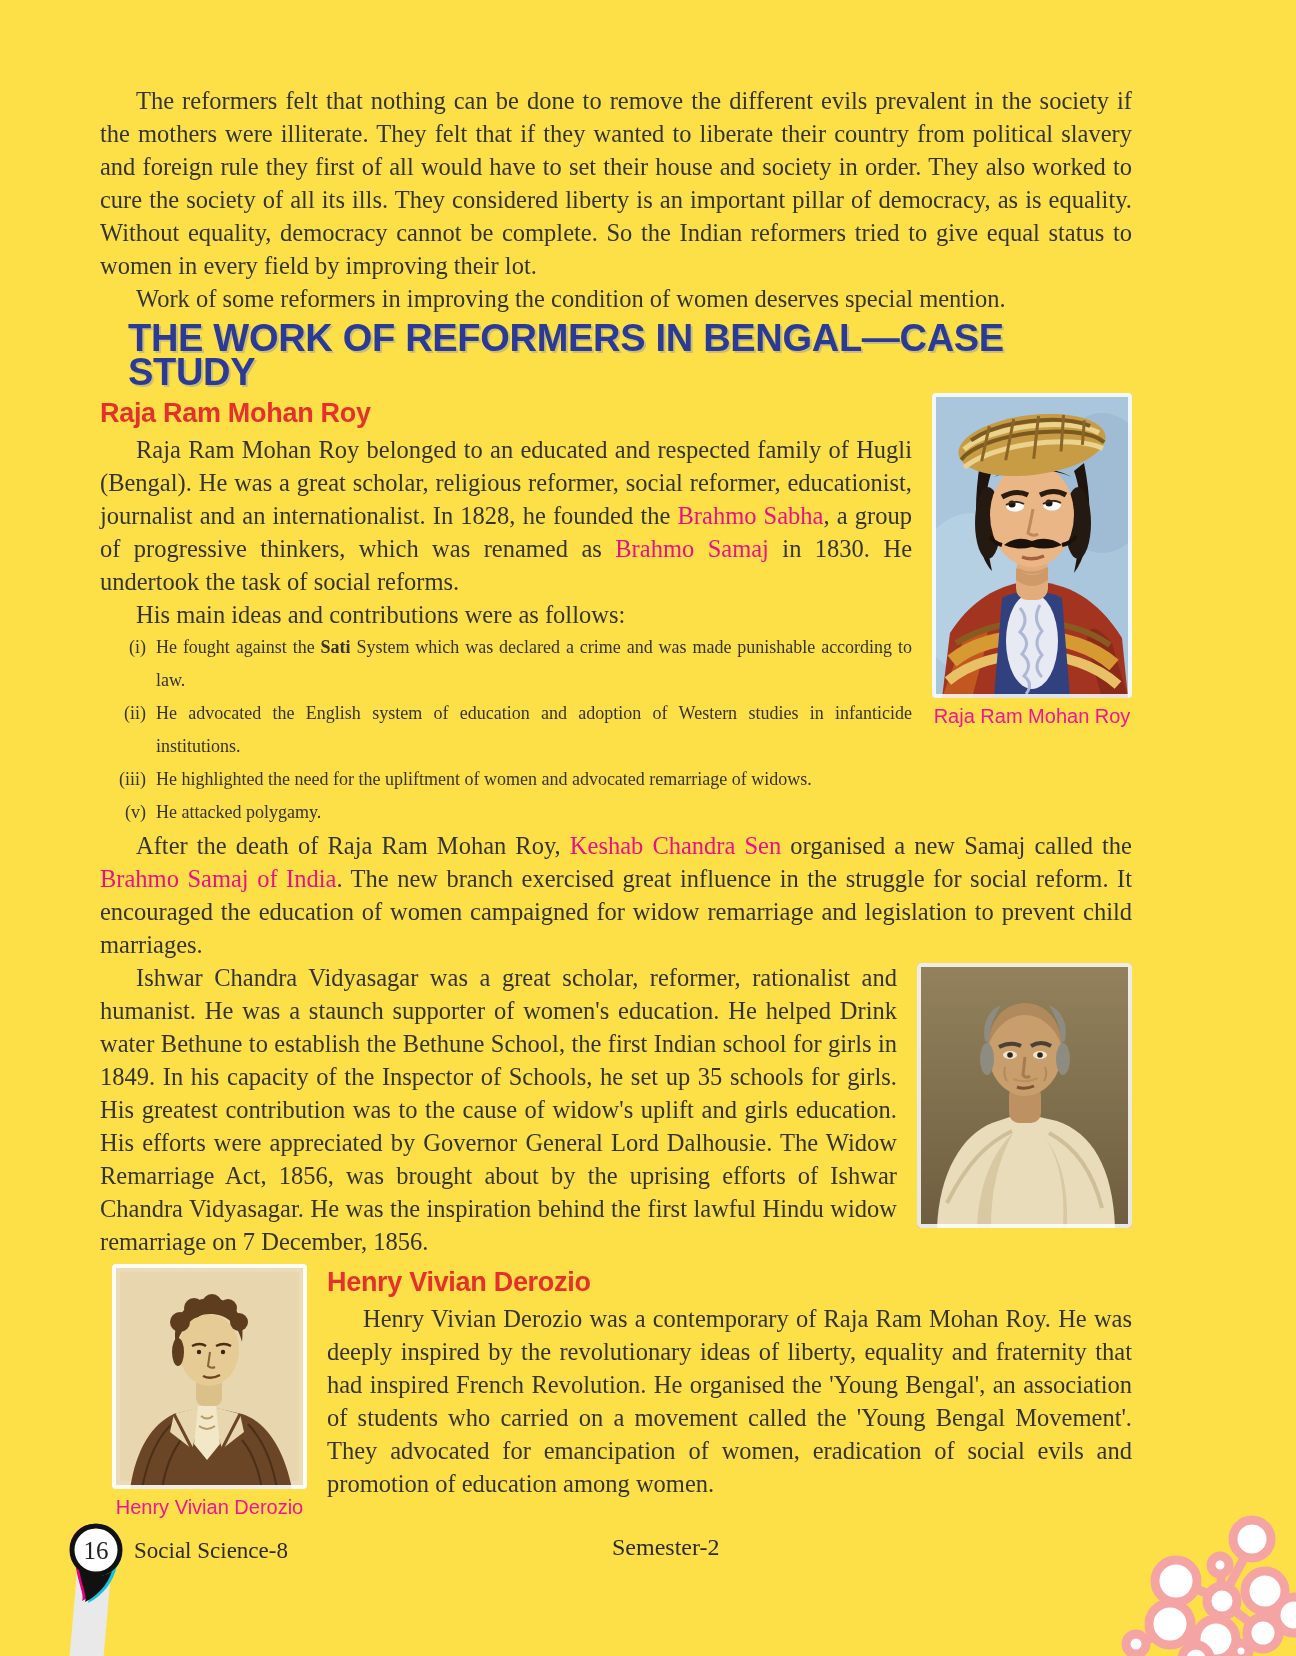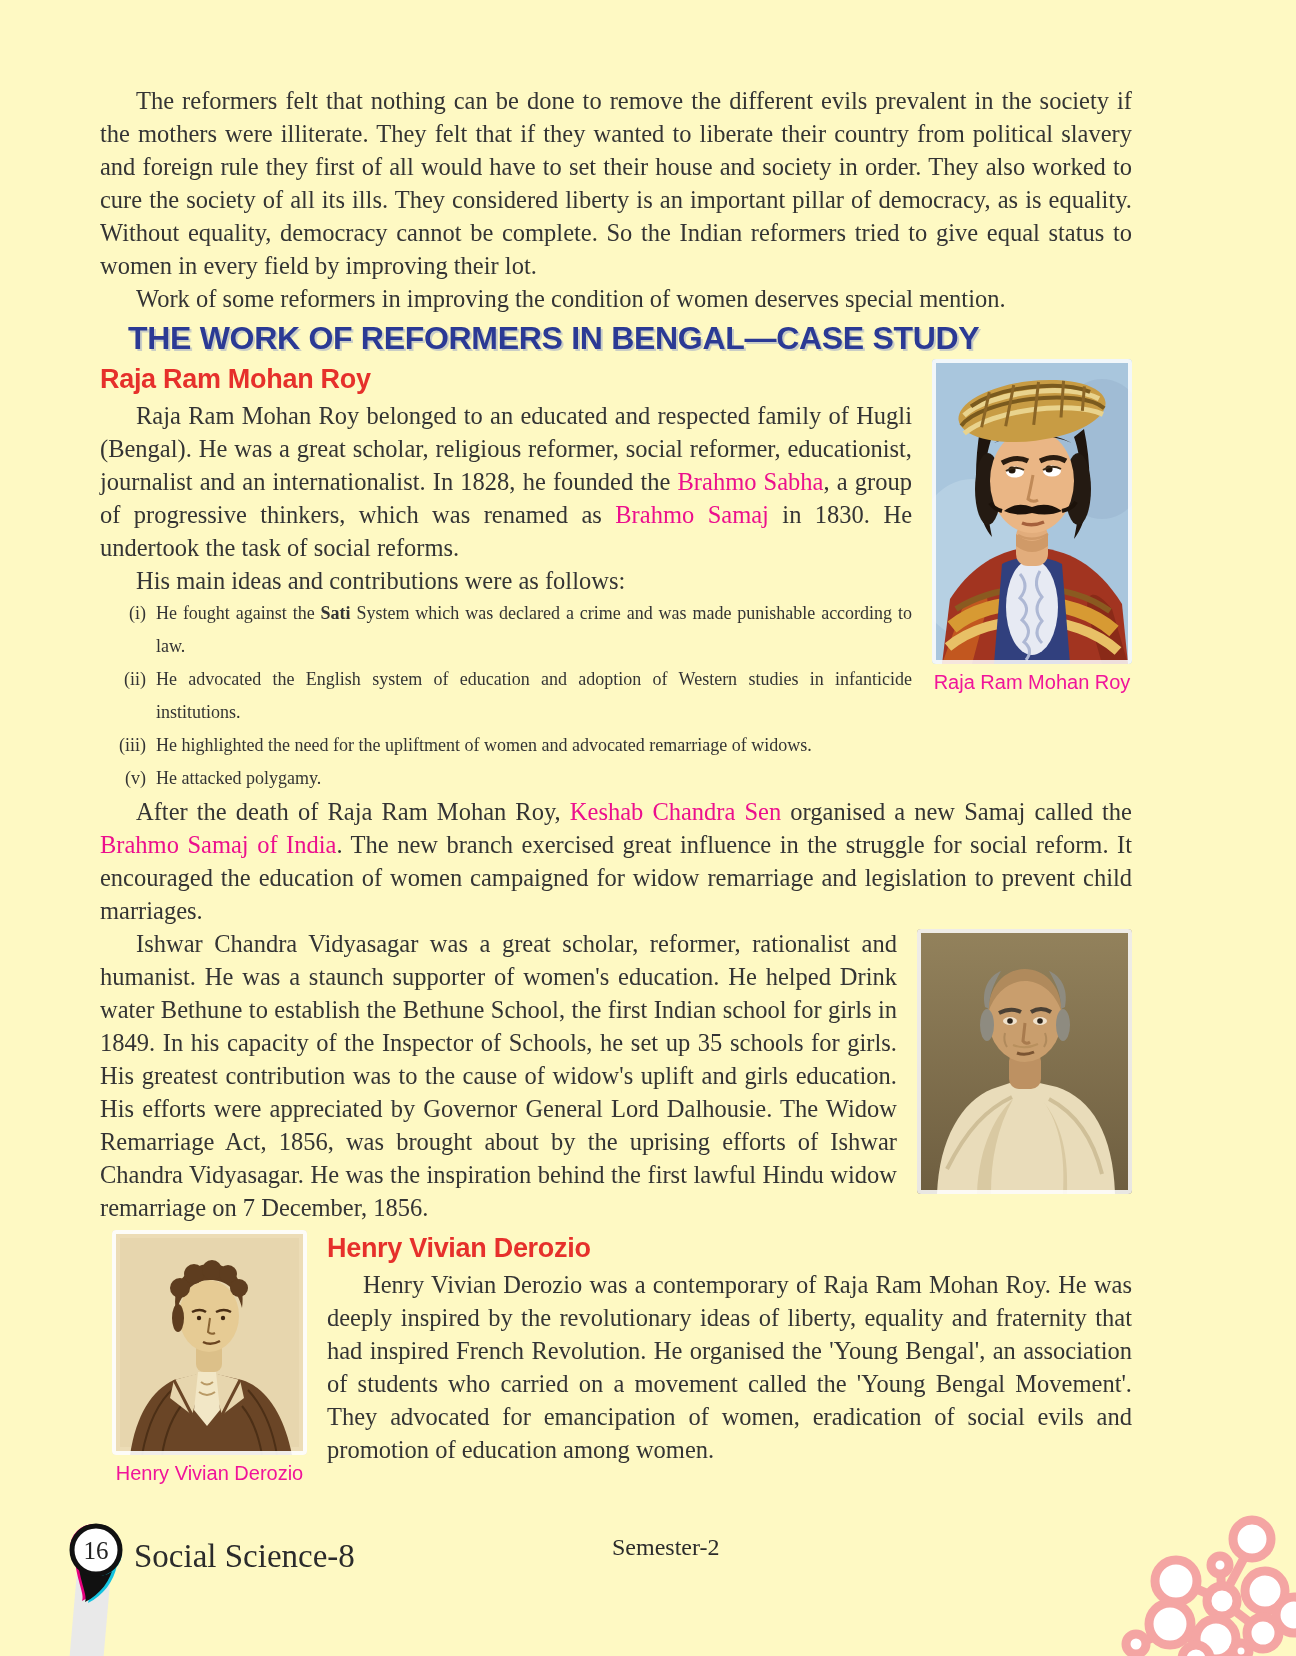--- a/index.html
+++ b/index.html
@@ -1,39 +1,39 @@
 <!DOCTYPE html>
 <html><head>
 <meta charset="utf-8">
 <style>
   html,body{margin:0;padding:0;background:#fff;}
-  .page{position:relative;width:1296px;height:1656px;background:#fef9c3;overflow:hidden;
+  .page{position:relative;width:1296px;height:1656px;background:#fde047;overflow:hidden;
         font-family:"Liberation Serif", serif;color:#343434;}
   .content{position:absolute;left:100px;top:84px;width:1032px;}
   p.body{margin:0;font-size:24.5px;line-height:33px;text-align:justify;color:#343434;}
   p.indent{text-indent:36px;}
   h2.main-heading{margin:6px 0 2px 28px;font-family:"Liberation Sans", sans-serif;
-        font-weight:800;font-size:32px;line-height:34px;color:#2b3a94;letter-spacing:-0.3px;
+        font-weight:800;font-size:38px;line-height:34px;color:#2b3a94;letter-spacing:-0.3px;
         text-shadow:2px 2px 0 rgba(105,125,200,0.35);}
   h3.subhead{margin:8px 0 4px 0;font-family:"Liberation Sans", sans-serif;font-weight:800;
         font-size:27px;line-height:32px;color:#e6302b;letter-spacing:-0.3px;}
   .magenta{color:#ec0f8d;}
   .li{padding-left:56px;font-size:18px;line-height:33px;text-align:justify;}
   .li .marker{display:inline-block;width:56px;margin-left:-56px;text-align:right;
         padding-right:10px;box-sizing:border-box;}
   figure{margin:0;}
   .fig-right{float:right;margin:2px 0 6px 20px;}
   .fig-left{float:left;margin:6px 20px 4px 12px;}
   .caption{font-family:"Liberation Sans", sans-serif;font-size:20px;line-height:26px;
         color:#f0149a;text-align:center;margin-top:5px;white-space:nowrap;}
   .caption.wrap{white-space:normal;}
   .clear{clear:both;}
   .fig-frame{display:block;border-radius:4px;}
   
-  .footer-book{position:absolute;left:134px;top:1538px;font-size:33px;color:#2b2b2b;}
+  .footer-book{position:absolute;left:134px;top:1538px;font-size:23px;color:#2b2b2b;}
   .footer-sem{position:absolute;left:612px;top:1534px;font-size:24px;color:#2b2b2b;text-align:center;}
   .page-pin{position:absolute;left:66px;top:1522px;z-index:3;}
   .edge-strip{position:absolute;left:74px;top:1556px;width:34px;height:100px;
         background:#e9e9e9;transform:skewX(-5deg);z-index:1;}
   .deco{position:absolute;right:0;bottom:0;z-index:0;}
 </style>
 </head>
 <body>
 
 <div class="page">

